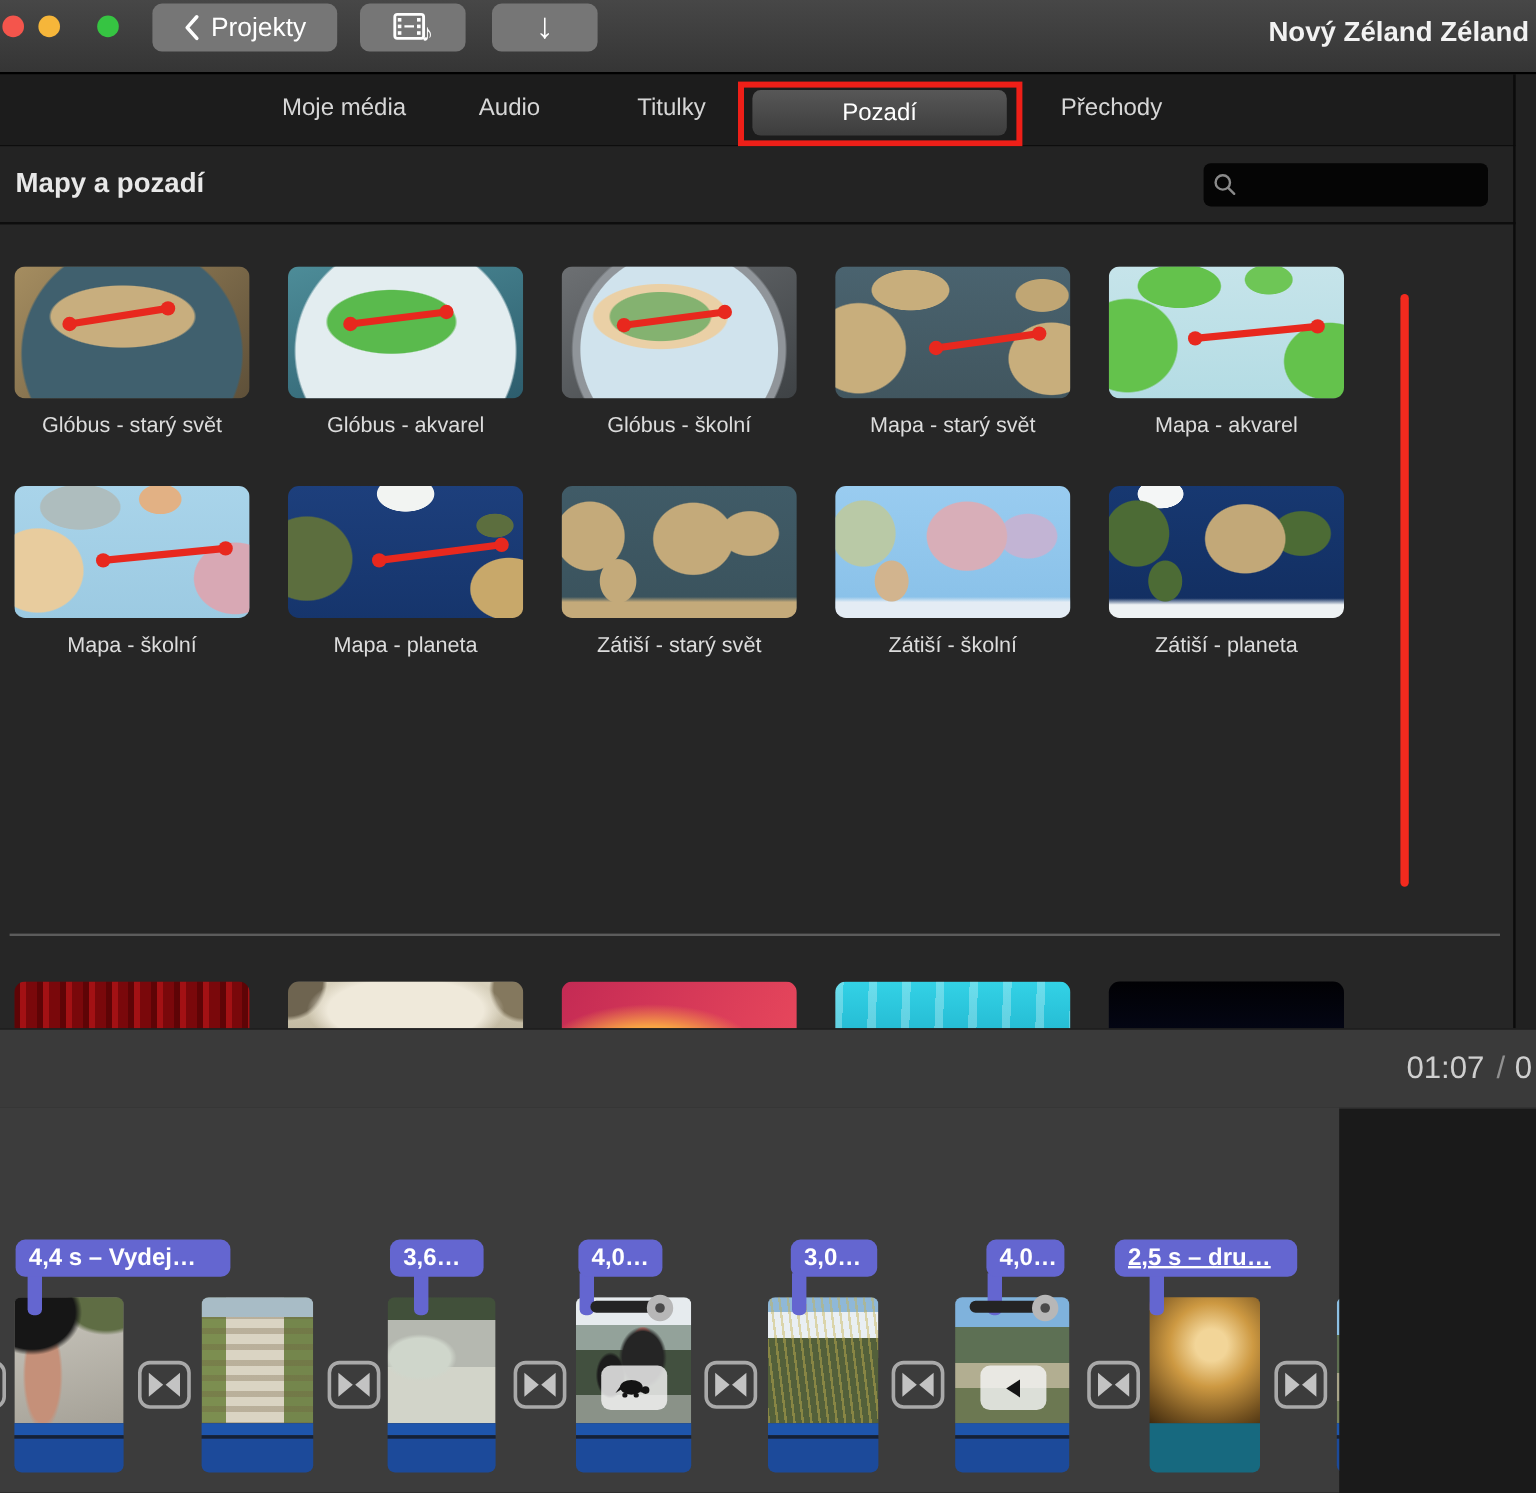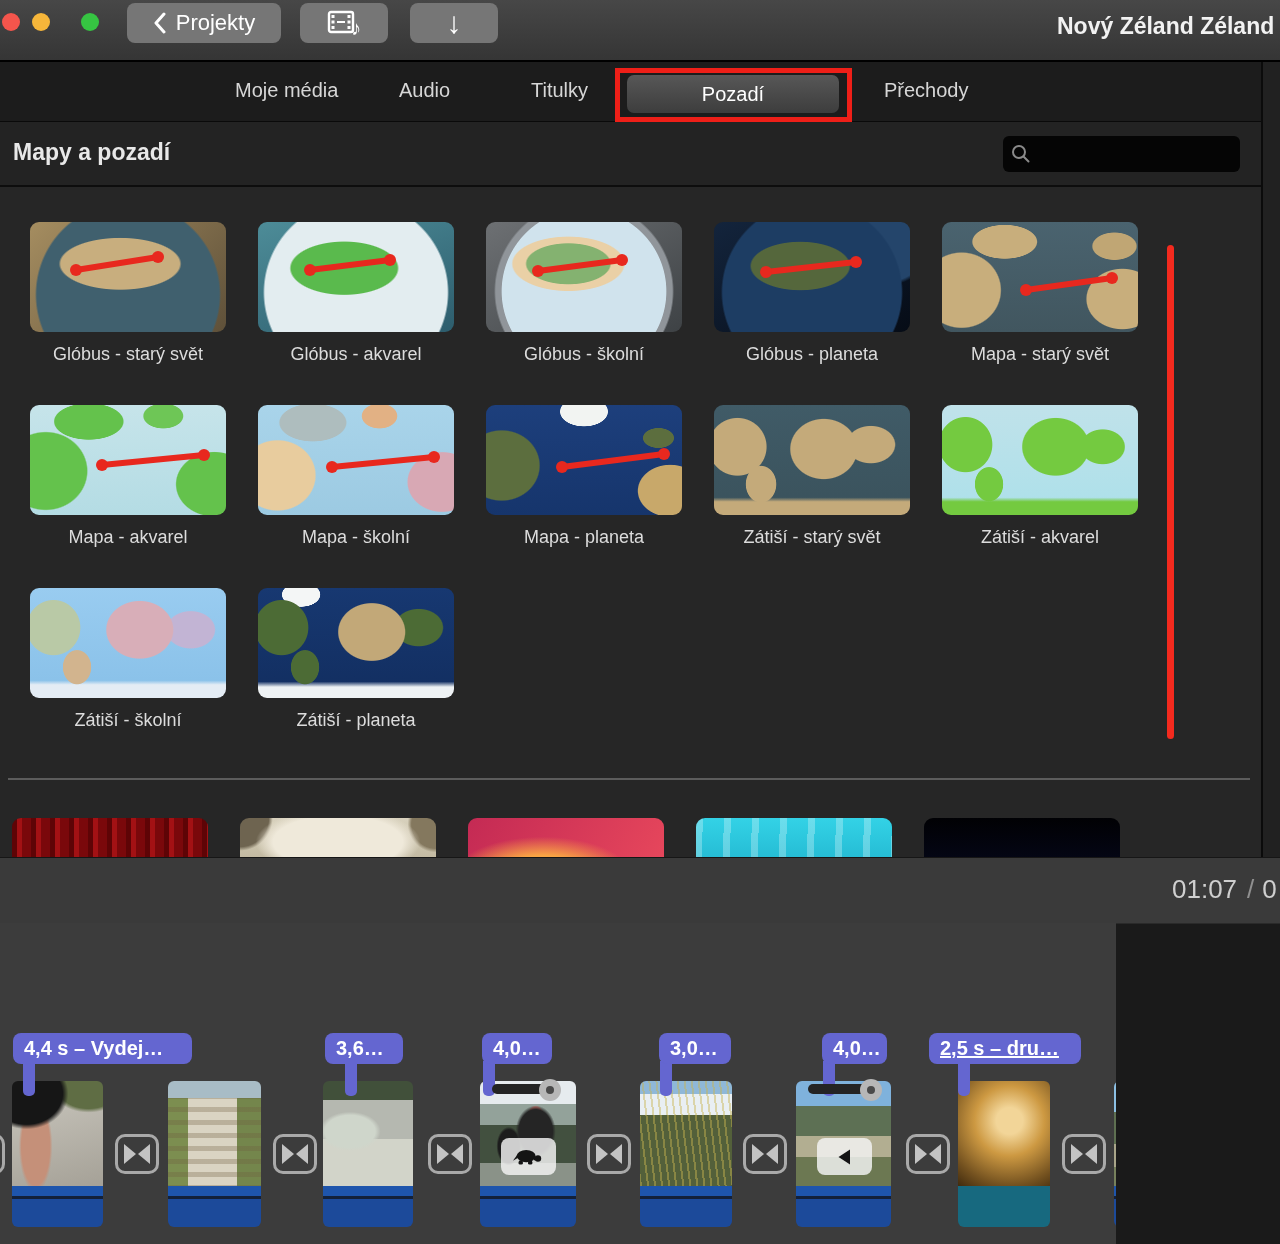--- a/index.html
+++ b/index.html
@@ -38,21 +38,21 @@
   .browser-header{position:absolute;left:0;top:0;width:1280px;height:63px;background:#232323;
     border-bottom:2px solid #0d0d0d;}
   .section-title{position:absolute;left:13px;top:17px;color:#e8e8e8;font-size:23px;font-weight:600;}
   .searchbox{position:absolute;left:1003px;top:14px;width:237px;height:36px;background:#050505;
     border-radius:6px;display:flex;align-items:center;}
   .searchbox input{background:transparent;border:none;outline:none;color:#ddd;width:190px;font-size:16px;}
   .search-icon{margin:0 6px 0 8px;display:flex;}
 
   .maps-grid{position:absolute;left:12px;top:100px;display:grid;
     grid-template-columns:repeat(5,196px);column-gap:32px;row-gap:40px;}
-  .map-cell{width:196px;margin-left:18px;}
+  .map-cell{width:196px;}
   .map-thumb{width:196px;height:110px;border-radius:9px;position:relative;overflow:hidden;}
   .map-label{margin-top:11px;height:22px;line-height:22px;text-align:center;color:#dcdcdc;font-size:18px;}
   .route-svg{position:absolute;left:0;top:0;}
 
   
   .t-globe-old-world{background:
     radial-gradient(55% 42% at 46% 38%,#c8ae7e 0 55%,rgba(0,0,0,0) 57%),
     radial-gradient(circle 93px at 50% 66%,#40606e 0 98%,rgba(0,0,0,0) 100%),
     linear-gradient(135deg,#a58d60,#5e5039);}
   .t-globe-watercolor{background:
@@ -290,30 +290,20 @@
     <div class="map-thumb t-globe-school">
       <svg class="route-svg" width="196" height="110" viewBox="0 0 196 110">
         <line stroke="#e8281e" stroke-width="6" stroke-linecap="round" x1="52" y1="49" x2="136" y2="38"></line>
         <circle r="6" fill="#e8281e" cx="52" cy="49"></circle>
             <circle r="6" fill="#e8281e" cx="136" cy="38"></circle>
       </svg>
     </div>
     <div class="map-label">Glóbus - školní</div>
   </div>
 
-  <div class="map-cell">
-    <div class="map-thumb t-globe-planet">
-      <svg class="route-svg" width="196" height="110" viewBox="0 0 196 110">
-        <line stroke="#e8281e" stroke-width="6" stroke-linecap="round" x1="52" y1="50" x2="142" y2="40"></line>
-        <circle r="6" fill="#e8281e" cx="52" cy="50"></circle>
-            <circle r="6" fill="#e8281e" cx="142" cy="40"></circle>
-      </svg>
-    </div>
-    <div class="map-label">Glóbus - planeta</div>
-  </div>
 
   <div class="map-cell">
     <div class="map-thumb t-map-old-world">
       <svg class="route-svg" width="196" height="110" viewBox="0 0 196 110">
         <line stroke="#e8281e" stroke-width="6" stroke-linecap="round" x1="84" y1="68" x2="170" y2="56"></line>
         <circle r="6" fill="#e8281e" cx="84" cy="68"></circle>
             <circle r="6" fill="#e8281e" cx="170" cy="56"></circle>
       </svg>
     </div>
     <div class="map-label">Mapa - starý svět</div>
@@ -352,26 +342,20 @@
     <div class="map-label">Mapa - planeta</div>
   </div>
 
   <div class="map-cell">
     <div class="map-thumb t-still-old-world">
       
     </div>
     <div class="map-label">Zátiší - starý svět</div>
   </div>
 
-  <div class="map-cell">
-    <div class="map-thumb t-still-watercolor">
-      
-    </div>
-    <div class="map-label">Zátiší - akvarel</div>
-  </div>
 
   <div class="map-cell">
     <div class="map-thumb t-still-school">
       
     </div>
     <div class="map-label">Zátiší - školní</div>
   </div>
 
   <div class="map-cell">
     <div class="map-thumb t-still-planet">

